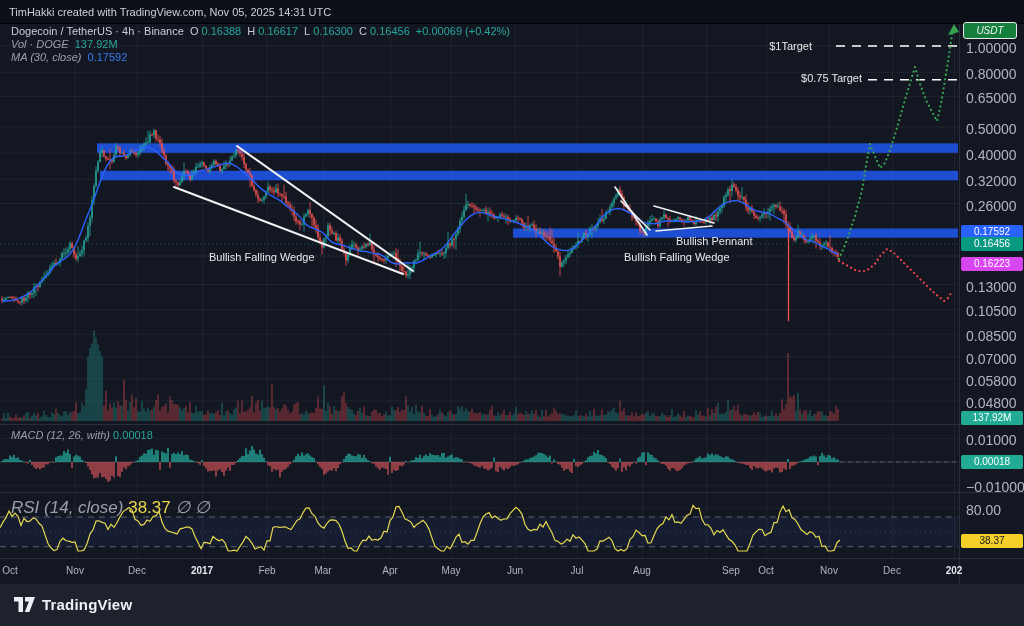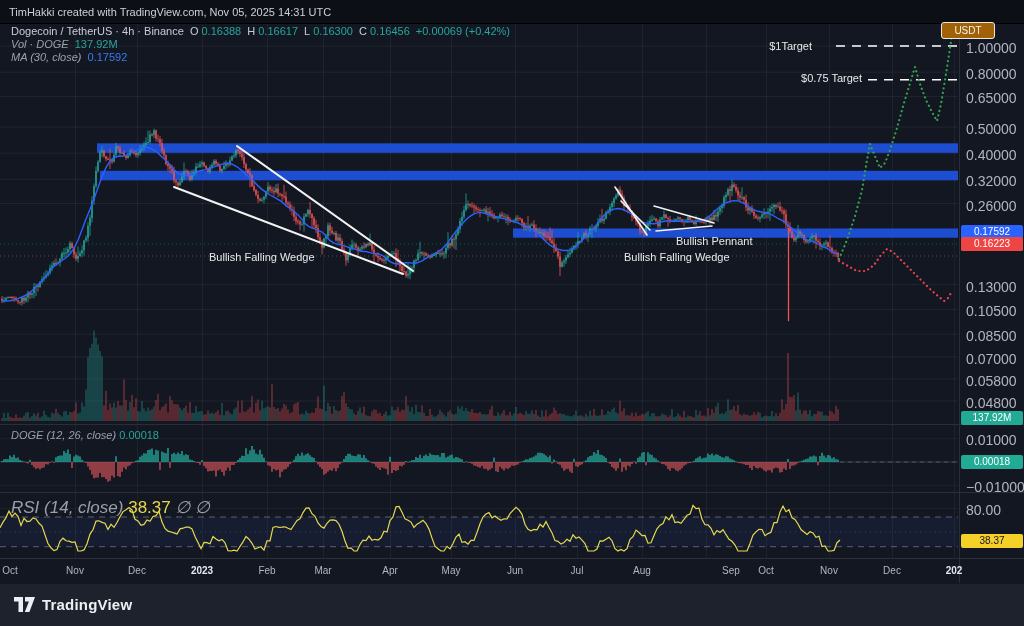--- a/index.html
+++ b/index.html
@@ -7,22 +7,22 @@
   #attribution-bar{position:absolute;left:0;top:0;width:1024px;height:24px;background:#0c0f16;
     font-size:11px;color:#cdd0d9;line-height:24px;padding-left:9px;box-sizing:border-box;border-bottom:1px solid #000;}
   #chart-canvas{position:absolute;left:0;top:0;}
   #legend{position:absolute;left:11px;top:26px;font-size:11px;line-height:10px;z-index:5;}
   #legend .row{margin-bottom:3px;white-space:nowrap;}
   .lbl{color:#c9ccd6;} .dim{color:#9aa0ab;font-style:italic;}
   .teal{color:#26a69a;} .blue{color:#3a7bf0;}
   #legend .row span{margin-right:3px;}
   .badge{position:absolute;left:961px;width:62px;height:14px;line-height:14px;text-align:center;
     font-size:10px;border-radius:2px;z-index:6;}
-  #usdt-button{position:absolute;left:941px;top:22px;width:52px;height:15px;line-height:15px;text-align:center;
-    background:#a16207;border:1px solid #e8e8e8;border-radius:3px;color:#f3f3f3;font-size:10px;z-index:6;}
+  #usdt-button{position:absolute;left:963px;top:22px;width:52px;height:15px;line-height:15px;text-align:center;
+    background:#15803d;border:1px solid #e8e8e8;border-radius:3px;color:#f3f3f3;font-size:10px;z-index:6;font-style:italic;}
   .tick{position:absolute;left:966px;font-size:14px;color:#b2b5be;z-index:4;}
   .ttick{position:absolute;top:565px;font-size:10px;color:#b2b5be;transform:translateX(-50%);z-index:4;}
   .ttick.bold{color:#e4e7ee;font-weight:bold;}
   .anno{position:absolute;font-size:11px;color:#e8e8e8;z-index:5;white-space:nowrap;}
   #macd-legend{position:absolute;left:11px;top:429px;font-size:11px;z-index:5;}
   #rsi-legend{position:absolute;left:11px;top:497px;font-size:17px;z-index:5;}
   .yellow{color:#e8d54d;}
   #footer{position:absolute;left:0;top:584px;width:1024px;height:42px;background:#1e222d;z-index:7;}
   #footer-brand{position:absolute;left:14px;top:12px;display:flex;align-items:center;gap:7px;}
   #footer-brand span{font-size:15px;font-weight:bold;color:#eceff4;letter-spacing:.2px;}
@@ -144,21 +144,21 @@
     <span class="dim">Vol · DOGE</span>
     <span class="teal">137.92M</span>
   </div>
   <div class="row">
     <span class="dim">MA (30, close)</span>
     <span class="blue">0.17592</span>
   </div>
 </div>
 
 <div id="macd-legend">
-  <span class="dim">DOGE (12, 26, close)</span>
+  <span class="dim">MACD (12, 26, with)</span>
   <span class="teal">0.00018</span>
 </div>
 <div id="rsi-legend">
   <span class="dim">RSI (14, close)</span>
   <span class="yellow">38.37</span>
   <span class="dim">∅ ∅</span>
 </div>
 
 <div id="usdt-button">USDT</div>
 
@@ -177,21 +177,21 @@
     <div class="tick" style="top: 372.878px;">0.05800</div>
     <div class="tick" style="top: 395px;">0.04800</div>
     <div class="tick" style="top: 432px;">0.01000</div>
     <div class="tick" style="top: 479px;">−0.01000</div>
     <div class="tick" style="top: 502px;">80.00</div>
   </div>
 <div id="time-axis">
     <div class="ttick" style="left: 10px;">Oct</div>
     <div class="ttick" style="left: 75px;">Nov</div>
     <div class="ttick" style="left: 137px;">Dec</div>
-    <div class="ttick bold" style="left: 202px;">2023</div>
+    <div class="ttick bold" style="left: 202px;">2017</div>
     <div class="ttick" style="left: 267px;">Feb</div>
     <div class="ttick" style="left: 323px;">Mar</div>
     <div class="ttick" style="left: 390px;">Apr</div>
     <div class="ttick" style="left: 451px;">May</div>
     <div class="ttick" style="left: 515px;">Jun</div>
     <div class="ttick" style="left: 577px;">Jul</div>
     <div class="ttick" style="left: 642px;">Aug</div>
     <div class="ttick" style="left: 706px; margin-left: 25px;">Sep</div>
     <div class="ttick" style="left: 766px;">Oct</div>
     <div class="ttick" style="left: 829px;">Nov</div>
@@ -201,21 +201,21 @@
 <div id="annotation-layer">
     <div class="anno" style="top: 251px; left: 209px;">Bullish Falling Wedge</div>
     <div class="anno" style="top: 251px; left: 624px;">Bullish Falling Wedge</div>
     <div class="anno" style="top: 235px; left: 676px;">Bullish Pennant</div>
     <div class="anno" style="top: 40px; right: 212px;">$1Target</div>
     <div class="anno" style="top: 72px; right: 162px;">$0.75 Target</div>
   </div>
 
 <div class="badge" id="badge-ma" style="top: 225px; color: rgb(255, 255, 255); background: rgb(41, 98, 255);">0.17592</div>
 <div class="badge" id="badge-last" style="top: 236.5px; color: rgb(255, 255, 255); background: rgb(8, 153, 129);">0.16456</div>
-<div class="badge" id="badge-prev" style="top: 237px; color: rgb(255, 255, 255); background: #ef4444;">0.16223</div>
+<div class="badge" id="badge-prev" style="top: 257px; color: rgb(255, 255, 255); background: #d946ef;">0.16223</div>
 <div class="badge" id="badge-vol" style="top: 411px; color: rgb(255, 255, 255); background: rgb(34, 171, 148);">137.92M</div>
 <div class="badge" id="badge-macd" style="top: 455px; color: rgb(255, 255, 255); background: rgb(34, 171, 148);">0.00018</div>
 <div class="badge" id="badge-rsi" style="top: 534px; background: rgb(245, 208, 40); color: rgb(19, 23, 34);">38.37</div>
 
 <div id="footer">
   <div id="footer-brand">
     <svg width="21" height="15" viewBox="0 0 21 15">
       <path fill="#eceff4" d="M0 0 h9 v15 h-4.5 V4.5 H0 Z"></path>
       <path fill="#eceff4" d="M11 0 h10 L15.4 15 h-4.6 l4.1 -10.5 H11 Z"></path>
     </svg>

